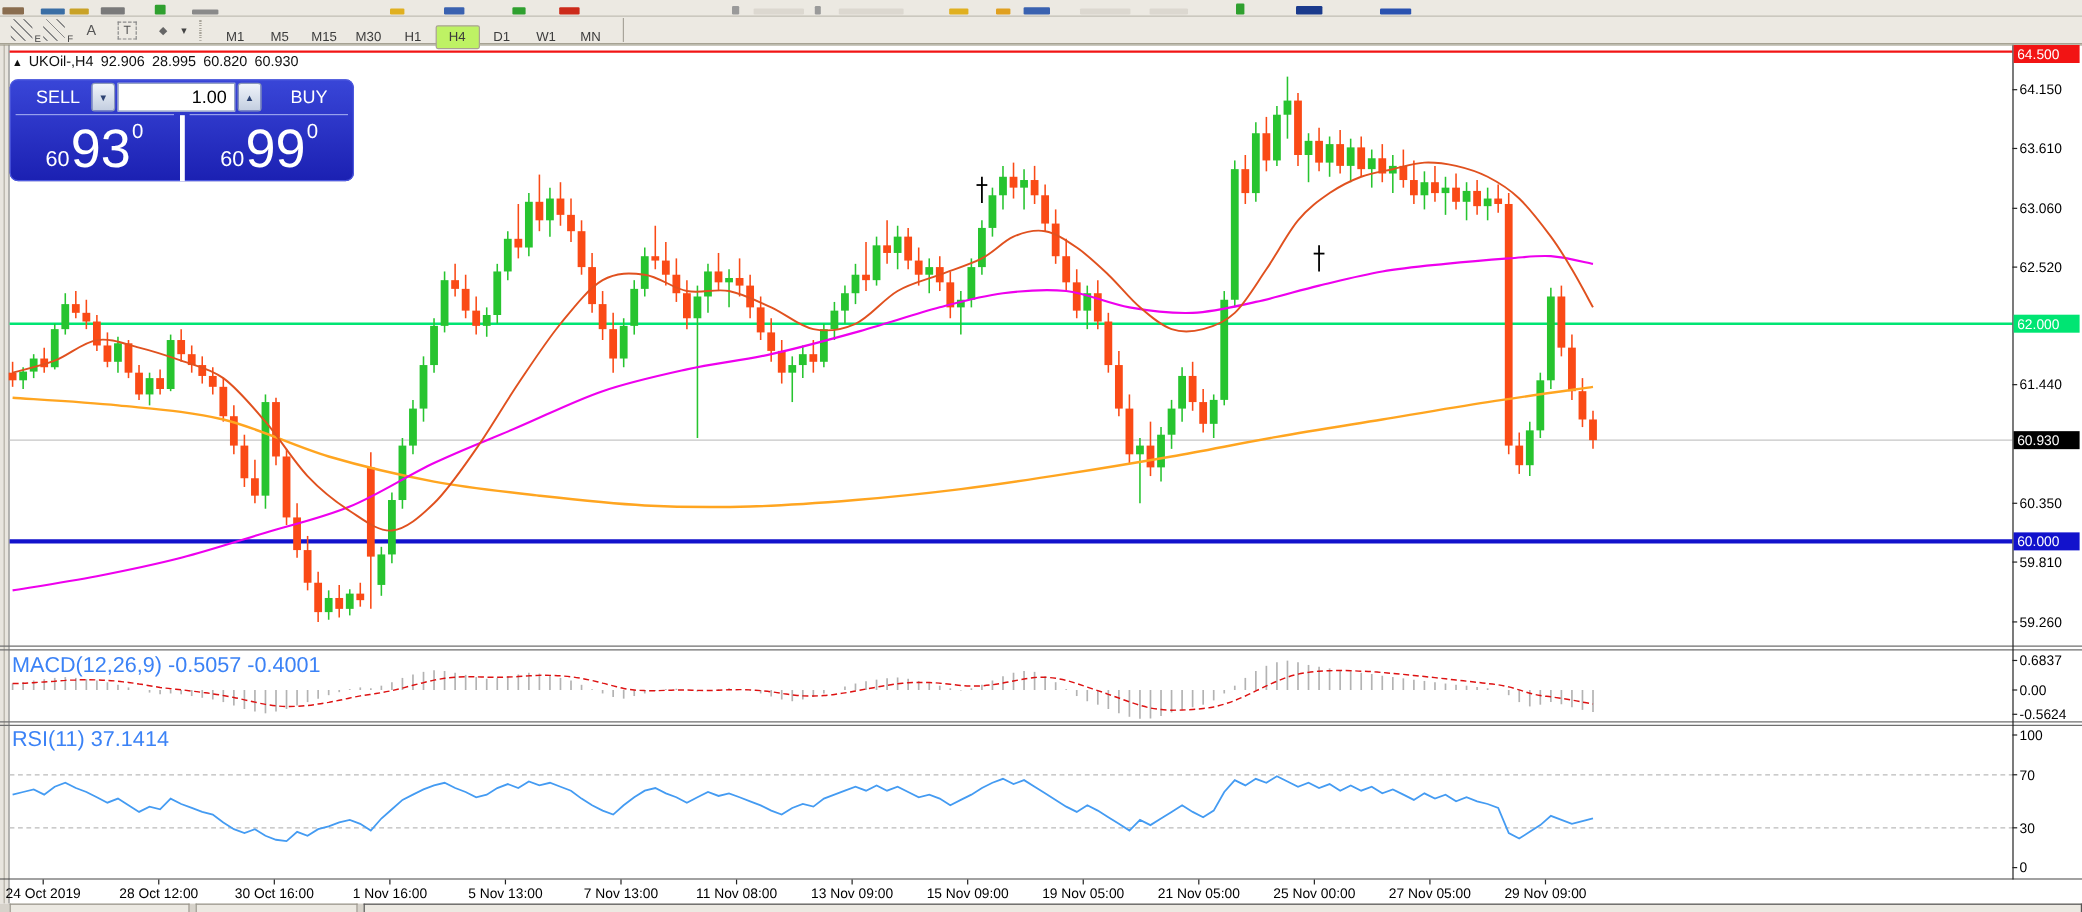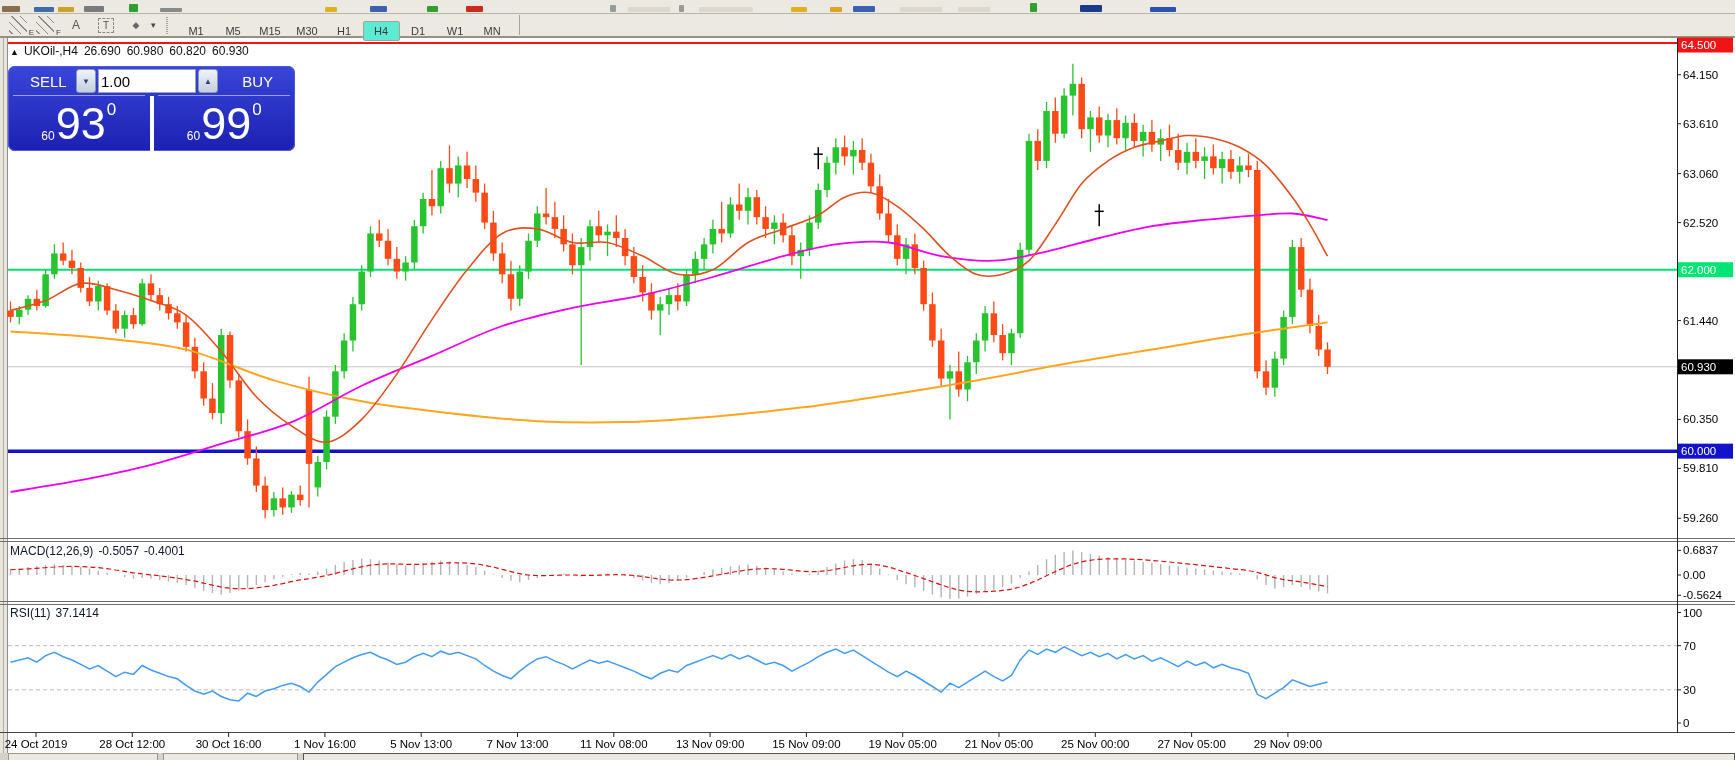--- a/index.html
+++ b/index.html
@@ -14,47 +14,47 @@
   .tool{position:relative;width:26px;height:18px;margin-left:9px;color:#555;font-size:12px;
         display:flex;align-items:center;justify-content:center;}
   .tool.striped{background:repeating-linear-gradient(45deg,#ece9e2 0 2px,#8a8a8a 2px 3px,#ece9e2 3px 6px);width:18px;}
   .tool.dotted-box{border:1px dashed #8a8a8a;width:14px;height:13px;font-size:10px;}
   .tool .sub{position:absolute;right:-7px;bottom:-3px;font-size:8px;color:#444;}
   .tool-caret{font-size:9px;color:#444;margin-left:2px;}
   .tb-sep{width:5px;height:18px;margin-left:10px;
           background:repeating-linear-gradient(#ece9e2 0 1px,#a8a49a 1px 2px);width:2px;}
   .tf-row{display:flex;margin-left:10px;margin-top:12px;}
   .tf{width:37px;height:20px;line-height:20px;text-align:center;font-size:11px;color:#3c3c3c;cursor:default;}
-  .tf.active{background:#5eead4;border:1px solid #a9a294;border-radius:2px;line-height:18px;box-sizing:border-box;}
+  .tf.active{background:#bef264;border:1px solid #a9a294;border-radius:2px;line-height:18px;box-sizing:border-box;}
   .tb-vline{width:1px;height:20px;background:#a8a49a;margin-left:8px;}
   
   .chart-header{position:absolute;left:10px;top:44px;z-index:4;font-size:12px;color:#101010;white-space:nowrap;}
   .chart-header .tri{font-size:9px;margin-right:5px;}
   .chart-header span{margin-right:6px;}
   
   .trade-panel{position:absolute;left:8px;top:66px;width:287px;height:85px;z-index:6;
                border-radius:7px;background:linear-gradient(#3946d8,#1b20b2);
                box-shadow:inset 0 0 0 1px #4d59de;}
   .tp-row1{position:absolute;left:0;top:0;width:100%;height:30px;}
   .tp-sell-lbl{position:absolute;left:22px;top:7px;color:#fff;font-size:15px;}
   .tp-buy-lbl{position:absolute;right:22px;top:7px;color:#fff;font-size:15px;}
   .tp-rule{position:absolute;top:29px;height:1px;background:#96a0ec;}
   .tp-spin{position:absolute;left:68px;top:3px;display:flex;align-items:center;}
   .spin-btn{width:20px;height:24px;background:linear-gradient(#f0f4fa,#c3cee0);border:1px solid #8a98b8;
             border-radius:3px;font-size:8px;color:#2e4474;display:flex;align-items:center;justify-content:center;box-sizing:border-box;}
   .vol-input{width:98px;height:24px;box-sizing:border-box;border:1px solid #96a4c2;margin:0 2px;
-             font-family:"Liberation Sans",sans-serif;font-size:15px;text-align:left;padding-right:6px;color:#000;background:#fff;}
+             font-family:"Liberation Sans",sans-serif;font-size:15px;text-align:right;padding-right:6px;color:#000;background:#fff;}
   .tp-prices{position:absolute;left:0;top:30px;width:100%;height:55px;display:flex;}
   .tp-half{flex:1;display:flex;align-items:center;justify-content:center;color:#fff;}
   .tp-div{width:4px;background:#ffffff;}
-  .px-sm{font-size:12px;align-self:flex-end;margin-bottom:8px;}
+  .px-sm{font-size:18px;align-self:flex-end;margin-bottom:8px;}
   .px-big{font-size:45px;line-height:45px;margin:0 1px;text-align:center;}
   .px-sup{font-size:17px;align-self:flex-start;margin-top:4px;}
   
-  .ind-label{position:absolute;z-index:4;font-size:12px;color:#0f172a;white-space:nowrap;}
+  .ind-label{position:absolute;z-index:4;font-size:18px;color:#3b82f6;white-space:nowrap;}
   .ind-label span{margin-right:5px;}
   
   .annotation{position:absolute;left:1281px;top:104px;z-index:4;font-size:50px;letter-spacing:1px;
               font-family:"Liberation Sans",sans-serif;pointer-events:none;}
   
   .footer{position:absolute;left:0;top:753px;width:1735px;height:7px;background:#d6d2ca;z-index:5;}
   .stub{position:absolute;top:0;height:7px;background:#ece9e2;border:1px solid #9a968c;border-bottom:none;box-sizing:border-box;}
   svg{position:absolute;left:0;top:0;z-index:1;}
 </style>
 </head>
@@ -663,21 +663,21 @@
         <div class="tf">H1</div>
         <div class="tf active">H4</div>
         <div class="tf">D1</div>
         <div class="tf">W1</div>
         <div class="tf">MN</div>
       </div>
     <div class="tb-vline"></div>
   </div>
 
   <div class="chart-header">
-    <span class="tri">▲</span><span>UKOil-,H4</span><span>26.690</span><span>60.980</span><span>60.820</span><span>60.930</span>
+    <span class="tri">▲</span><span>UKOil-,H4</span><span>92.906</span><span>28.995</span><span>60.820</span><span>60.930</span>
   </div>
 
   <div class="trade-panel">
     <div class="tp-row1">
       <div class="tp-sell-lbl">SELL</div>
       <div class="tp-buy-lbl">BUY</div>
       <div class="tp-rule" style="left:5px;width:132px;"></div>
       <div class="tp-rule" style="left:150px;width:132px;"></div>
       <div class="tp-spin">
         <div class="spin-btn">

